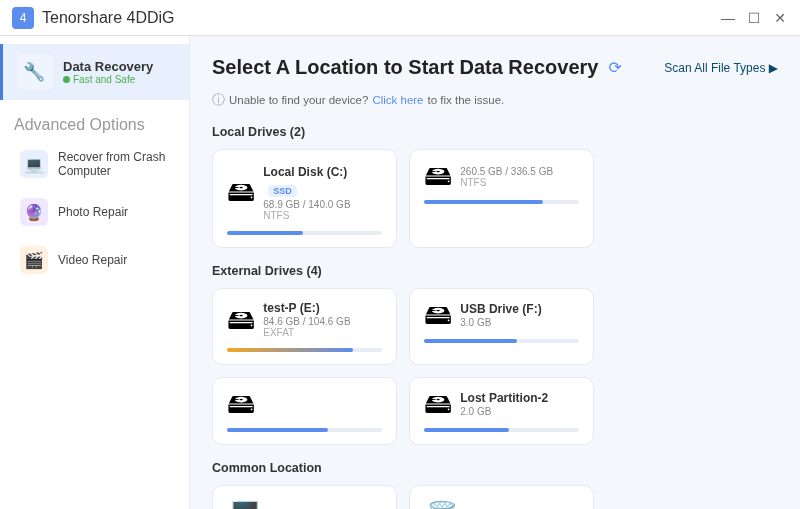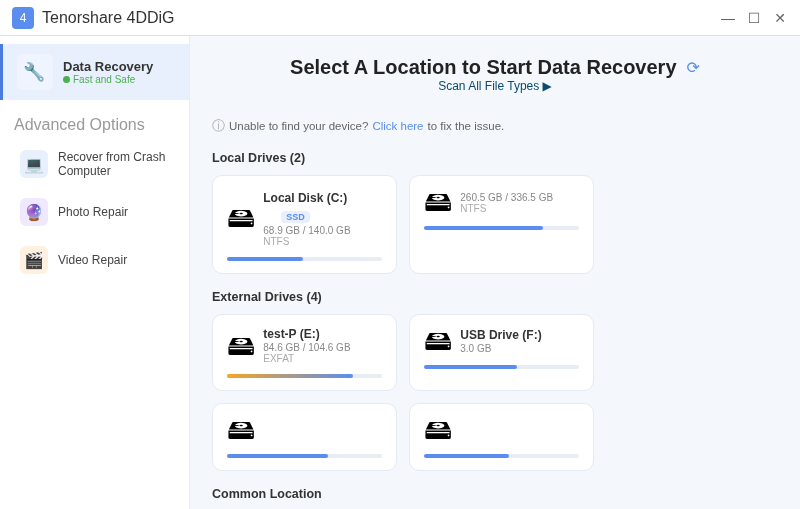--- a/index.html
+++ b/index.html
@@ -143,22 +143,21 @@
       flex: 1;
       background: #f4f7fb;
       padding: 20px 22px;
       overflow-y: auto;
     }
 
     .page-header {
       display: flex;
       align-items: center;
       justify-content: space-between;
-      margin-bottom: 24px;
-      flex-direction: column;
+      margin-bottom: 12px;
     }
     .page-title-row {
       display: flex;
       align-items: center;
       gap: 10px;
     }
     .page-title {
       font-size: 20px;
       font-weight: 700;
       color: #222;
@@ -239,21 +238,21 @@
       font-weight: 600;
       color: #333;
     }
     .ssd-badge {
       background: #e8f0fe;
       color: #5b8dee;
       font-size: 9px;
       font-weight: 700;
       padding: 1px 5px;
       border-radius: 4px;
-      margin-left: 18px;
+      margin-left: 5px;
     }
     .drive-size {
       font-size: 10px;
       color: #888;
       margin-top: 1px;
     }
     .drive-fs {
       font-size: 10px;
       color: #aaa;
     }
@@ -438,20 +437,24 @@
           <span class="drive-icon">🖴</span>
         </div>
         <div class="drive-bar-container">
           <div class="drive-bar bar-blue" style="width:65%"></div>
         </div>
       </div>
 
       <div class="drive-card">
         <div class="drive-card-header">
           <span class="drive-icon">🖴</span>
+          <div class="drive-info">
+            <div class="drive-name">Lost Partition-2</div>
+            <div class="drive-size">2.0 GB</div>
+          </div>
         </div>
         <div class="drive-bar-container">
           <div class="drive-bar bar-blue" style="width:55%"></div>
         </div>
       </div>
 
     </div>
 
     <div class="section-title">Common Location</div>
     <div class="drives-grid">

